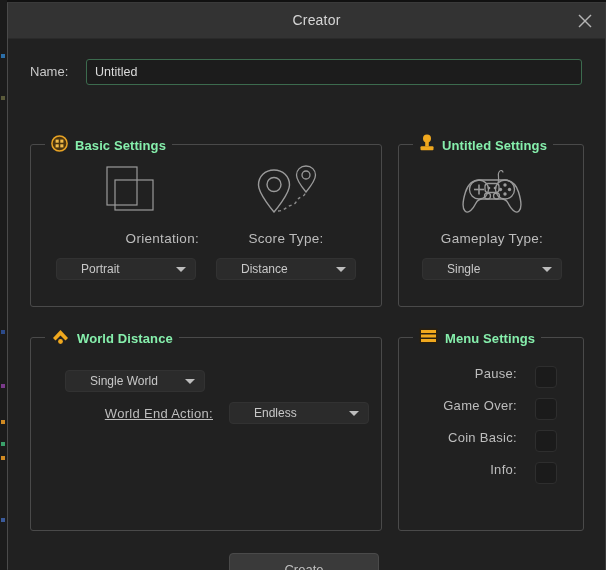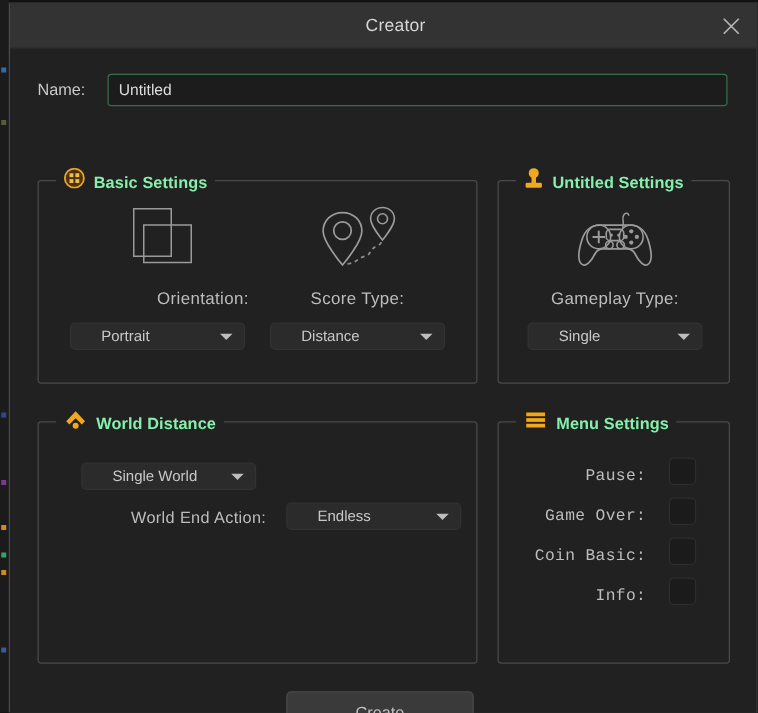--- a/index.html
+++ b/index.html
@@ -188,25 +188,24 @@
     color: #bdbdbd;
     font-size: 13px;
     text-align: right;
     letter-spacing: 0.3px;
   }
 
   
   .check-row {
     position: absolute;
     display: flex;
-    align-items: flex-end;
+    align-items: flex-start;
     justify-content: flex-end;
     width: 150px;
     left: 8px;
-    font-family: Liberation Mono, monospace;
   }
   .check-label {
     color: #bdbdbd;
     font-size: 13px;
     letter-spacing: 0.3px;
     margin-right: 18px;
   }
   .checkbox {
     width: 22px; height: 22px;
     box-sizing: border-box;
@@ -365,21 +364,21 @@
       </div>
 
       <div class="field-row" style="left:18px; top:32px;">
         <span class="dropdown" style="width:140px; margin-left:16px;">
           <span class="dd-value">Single World</span>
           <span class="dd-arrow"></span>
         </span>
       </div>
 
       <div class="field-row" style="left:18px; top:64px;">
-        <span class="field-label" style="width:164px;">World End Action:</span>
+        <span class="field-label" style="width:164px;text-decoration:underline;">World End Action:</span>
         <span class="dropdown" style="width:140px; margin-left:16px;">
           <span class="dd-value">Endless</span>
           <span class="dd-arrow"></span>
         </span>
       </div>
     </div>
 
     <div class="group" id="group-menu">
       <div class="group-header">
         <span class="gicon">

